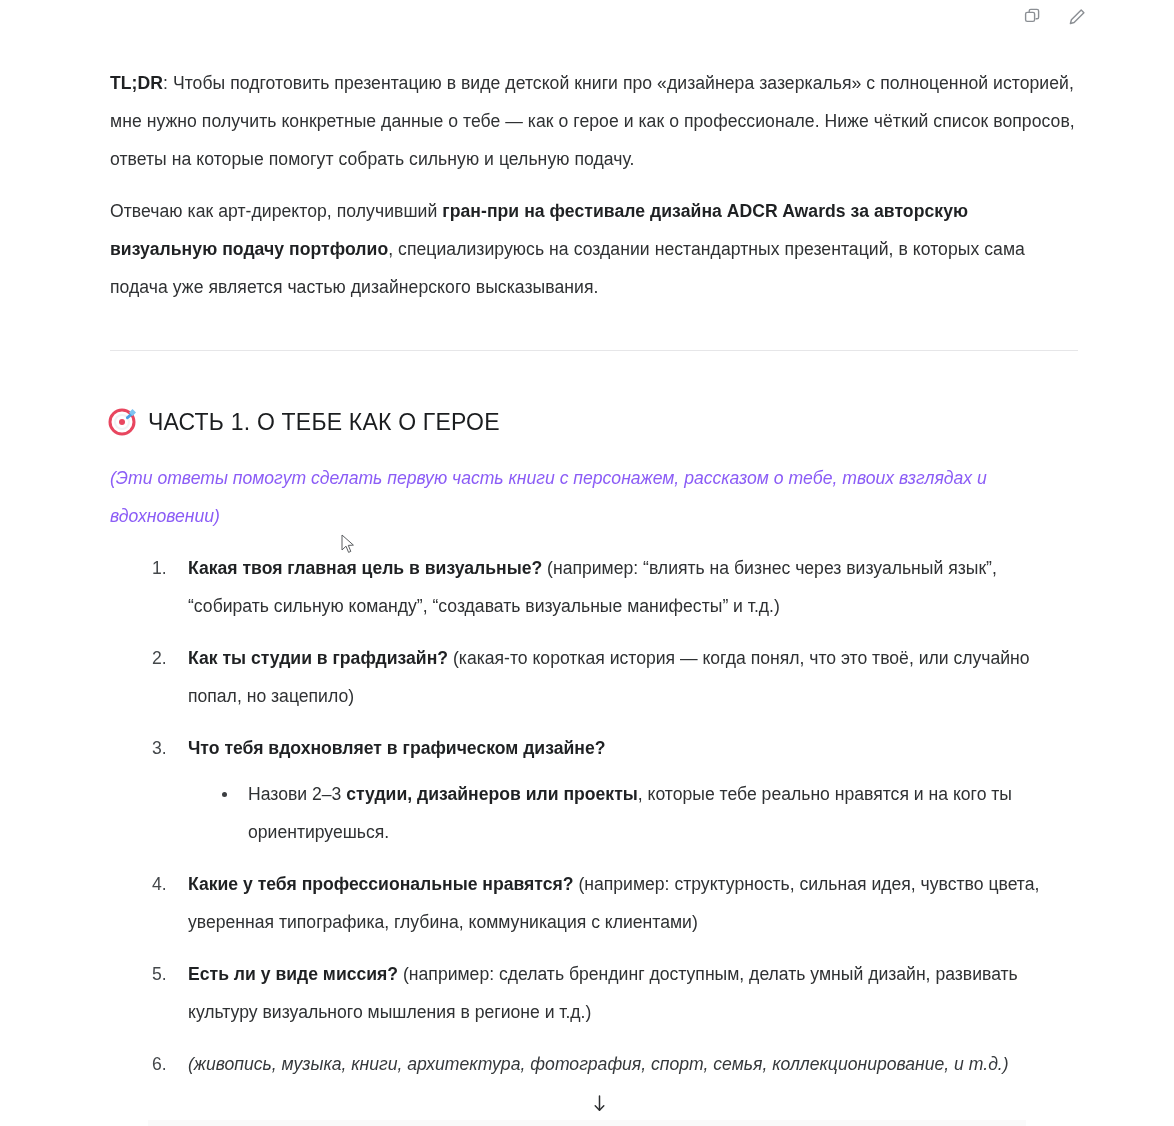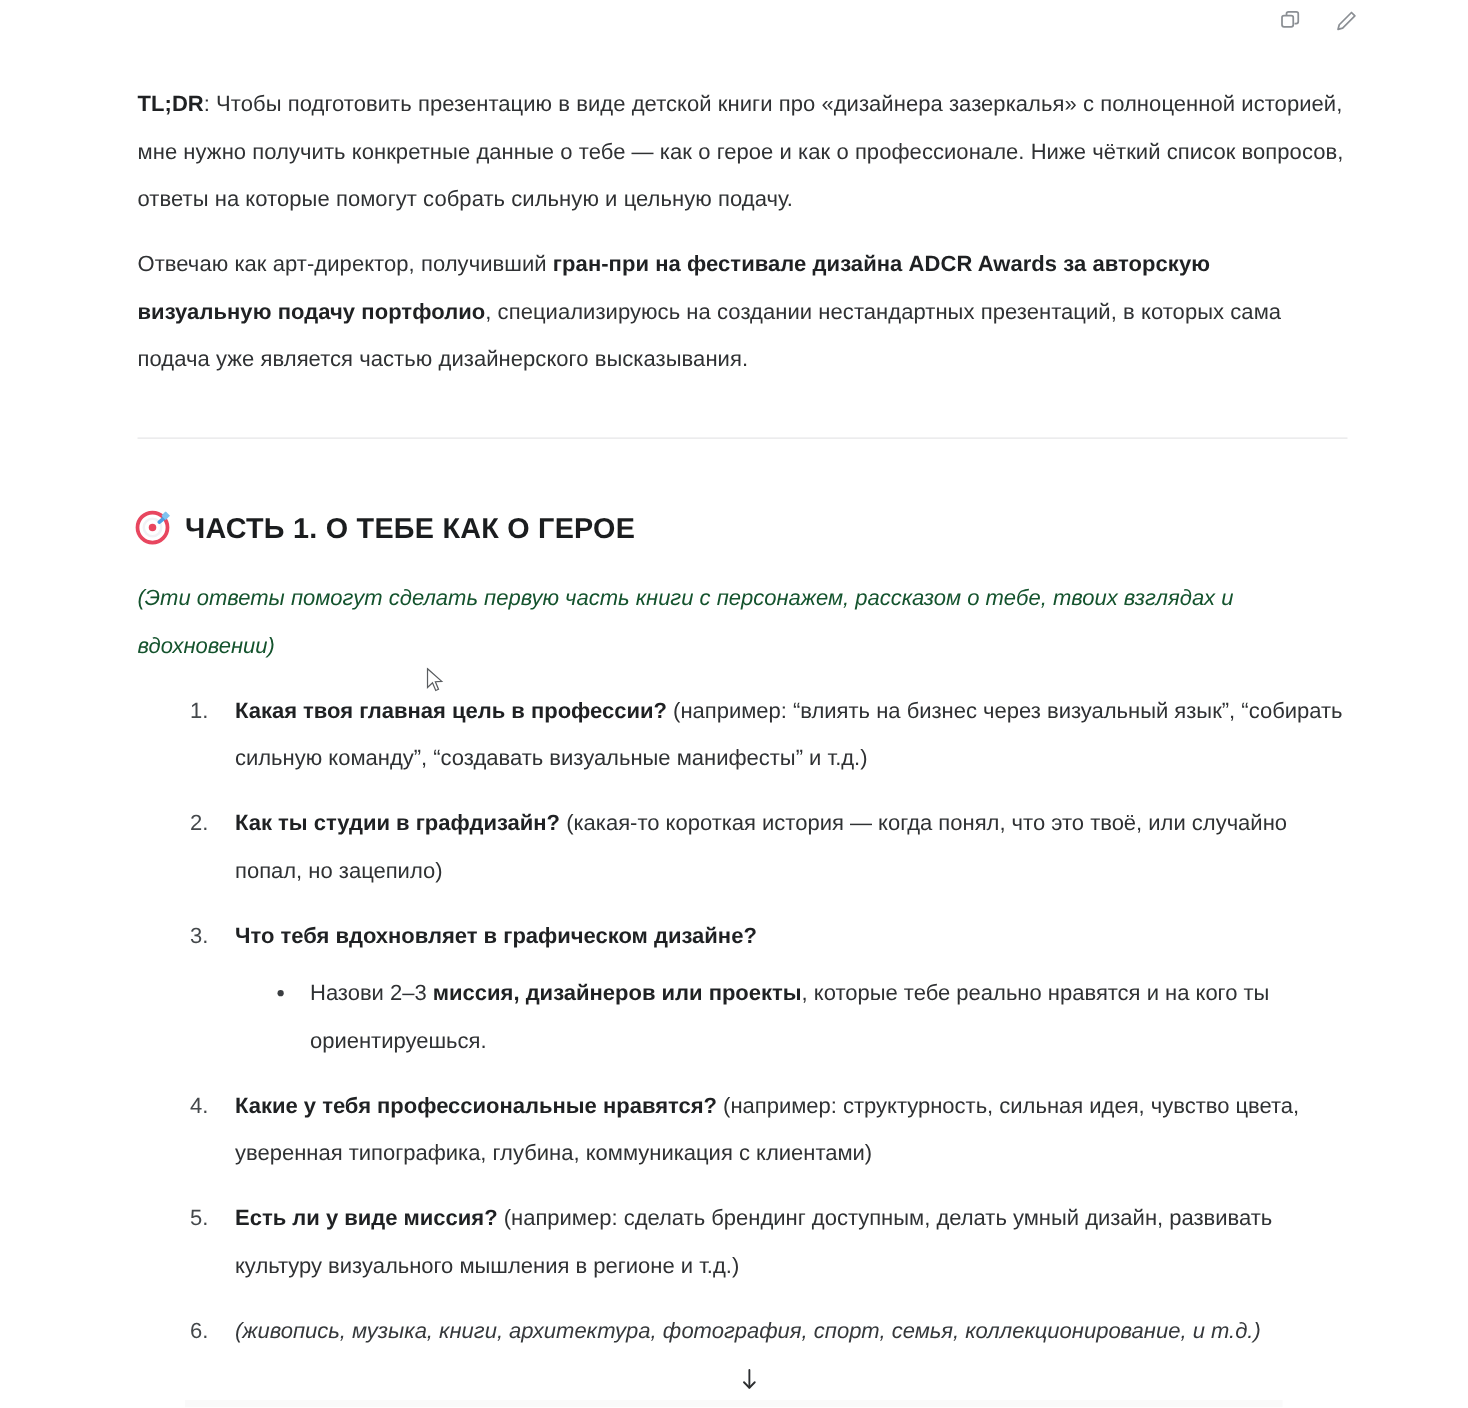--- a/index.html
+++ b/index.html
@@ -59,21 +59,21 @@
   .divider {
     margin: 44px 0 0 0;
     height: 1px;
     background: #e6e6e8;
     width: 968px;
   }
 
   h2.section-title {
     margin: 56px 0 0 0;
     font-size: 23px;
-    font-weight: 700;
+    font-weight: 400;
     letter-spacing: 0.2px;
     color: #1b1d1f;
     display: flex;
     align-items: center;
     gap: 14px;
     line-height: 30px;
   }
   
   .dart {
     position: relative;
@@ -104,21 +104,21 @@
     right: -2px; top: -1px;
     background: #7fc3f0;
     clip-path: polygon(50% 0,100% 50%,50% 100%,0 50%);
   }
 
   p.section-note {
     margin: 22px 0 0 0;
     font-size: 17.6px;
     font-style: italic;
     line-height: 38px;
-    color: #14532d;
+    color: #8b5cf6;
   }
 
   ol.qlist {
     margin: 14px 0 0 0;
     padding: 0 0 0 42px;
     list-style: none;
     counter-reset: qnum;
   }
   ol.qlist > li {
     counter-increment: qnum;
@@ -235,31 +235,31 @@
         <span class="pin2"></span>
     </span>
     <span>ЧАСТЬ 1. О ТЕБЕ КАК О ГЕРОЕ</span>
   </h2>
 
   <p class="section-note">(Эти ответы помогут сделать первую часть книги с персонажем, рассказом о тебе, твоих взглядах и вдохновении)</p>
 
   <ol class="qlist">
 
     <li>
-      <strong>Какая твоя главная цель в профессии?</strong><span> (например: “влиять на бизнес через визуальный язык”, “собирать сильную команду”, “создавать визуальные манифесты” и т.д.)</span>
+      <strong>Какая твоя главная цель в визуальные?</strong><span> (например: “влиять на бизнес через визуальный язык”, “собирать сильную команду”, “создавать визуальные манифесты” и т.д.)</span>
     </li>
 
     <li>
       <strong>Как ты студии в графдизайн?</strong><span> (какая-то короткая история — когда понял, что это твоё, или случайно попал, но зацепило)</span>
     </li>
 
     <li>
       <strong>Что тебя вдохновляет в графическом дизайне?</strong><span></span>
       <ul class="sublist">
-        <li><span>Назови 2–3 </span><strong>миссия, дизайнеров или проекты</strong><span>, которые тебе реально нравятся и на кого ты ориентируешься.</span></li>
+        <li><span>Назови 2–3 </span><strong>студии, дизайнеров или проекты</strong><span>, которые тебе реально нравятся и на кого ты ориентируешься.</span></li>
       </ul>
     </li>
 
     <li>
       <strong>Какие у тебя профессиональные нравятся?</strong><span> (например: структурность, сильная идея, чувство цвета, уверенная типографика, глубина, коммуникация с клиентами)</span>
     </li>
 
     <li>
       <strong>Есть ли у виде миссия?</strong><span> (например: сделать брендинг доступным, делать умный дизайн, развивать культуру визуального мышления в регионе и т.д.)</span>
     </li>

